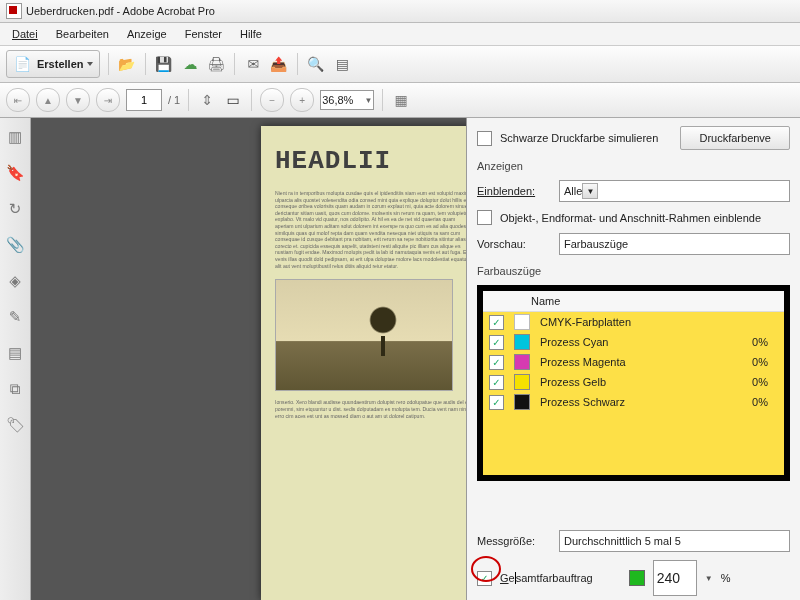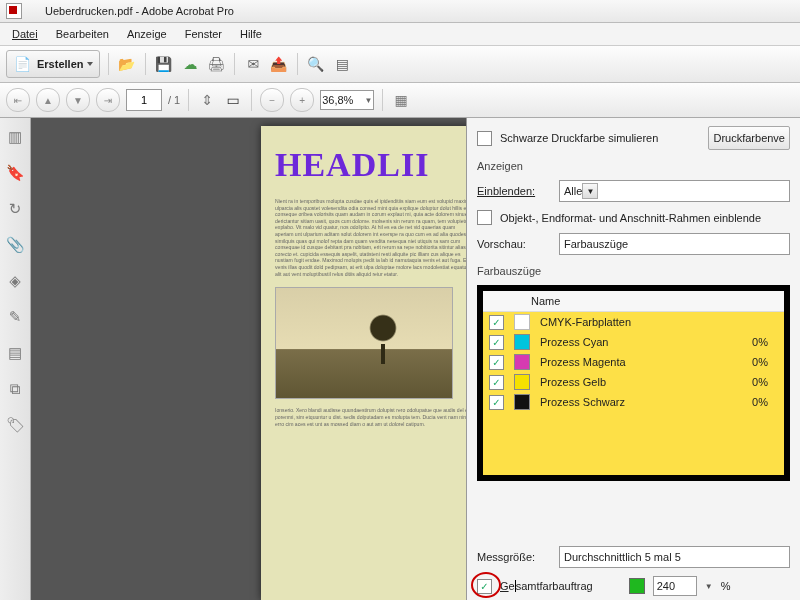--- a/index.html
+++ b/index.html
@@ -1,56 +1,56 @@
 <!DOCTYPE html>
 <html><head>
 <meta charset="utf-8">
 <style>
 html,body{margin:0;padding:0;font-family:"Segoe UI",Tahoma,Arial,sans-serif;font-size:11px;color:#222;background:#f0f0f0;width:800px;height:600px;overflow:hidden}
-.titlebar{height:22px;background:linear-gradient(#f8f8f8,#e8e8e8);border-bottom:1px solid #bbb;display:flex;align-items:center;padding:0 6px;gap:23px}
+.titlebar{height:22px;background:linear-gradient(#f8f8f8,#e8e8e8);border-bottom:1px solid #bbb;display:flex;align-items:center;padding:0 6px;gap:4px}
 .titlebar .icon-pdf{width:14px;height:14px;background:#fff;border:1px solid #999;position:relative}
 .titlebar .icon-pdf::after{content:"";position:absolute;left:2px;top:2px;width:8px;height:8px;background:#b00}
 .menubar{height:22px;background:#f4f4f4;display:flex;align-items:center;padding:0 4px;gap:2px;border-bottom:1px solid #ccc}
 .menubar .mi{padding:2px 8px;cursor:default}
 .toolbar1{height:36px;background:linear-gradient(#fdfdfd,#e9e9e9);border-bottom:1px solid #bbb;display:flex;align-items:center;padding:0 6px;gap:6px}
 .btn{background:linear-gradient(#fafafa,#e3e3e3);border:1px solid #b6b6b6;border-radius:3px;height:26px;display:flex;align-items:center;padding:0 6px;gap:4px;cursor:default;font-size:11px}
 .btn .caret{width:0;height:0;border-left:3px solid transparent;border-right:3px solid transparent;border-top:4px solid #555}
 .ico{width:20px;height:20px;display:flex;align-items:center;justify-content:center;font-size:14px}
 .sep{width:1px;height:22px;background:#ccc;margin:0 2px}
 .toolbar2{height:34px;background:linear-gradient(#fdfdfd,#e9e9e9);border-bottom:1px solid #aaa;display:flex;align-items:center;padding:0 6px;gap:6px}
 .nav-btn{width:22px;height:22px;border:1px solid #c7c7c7;border-radius:11px;background:linear-gradient(#fff,#e8e8e8);display:flex;align-items:center;justify-content:center;font-size:10px;color:#888;cursor:default}
 .pagebox{width:30px;height:18px;border:1px solid #999;background:#fff;text-align:center;font-size:11px}
 .zoombox{width:52px;height:18px;border:1px solid #999;background:#fff;font-size:11px;display:flex;align-items:center;justify-content:center;gap:11px}
 .main{display:flex;height:calc(600px - 22px - 22px - 36px - 34px)}
 .sidetools{width:30px;background:linear-gradient(90deg,#eee,#e2e2e2);border-right:1px solid #aaa;display:flex;flex-direction:column;align-items:center;padding-top:10px;gap:18px}
 .sidetools .st{width:18px;height:18px;color:#7a7a7a;font-size:15px;text-align:center;cursor:default}
 .docarea{flex:1;background:#555;position:relative;overflow:hidden}
 .page{position:absolute;left:230px;top:8px;width:226px;height:474px;background:#e5e4b8;box-shadow:0 0 8px rgba(0,0,0,.6);padding:20px 12px 12px 14px;box-sizing:border-box}
-.page .headline{color:#6d28d9;font-weight:900;font-size:34px;letter-spacing:1px;font-family:Liberation Serif, serif}
+.page .headline{color:#404040;font-weight:900;font-size:26px;letter-spacing:1px;font-family:Liberation Mono, monospace}
 .page .body{margin-top:14px;font-size:5.1px;line-height:1.3;color:#666}
 .page .img{margin-top:10px;width:176px;height:110px;background:linear-gradient(#d9cfa8 0%,#e6dcb3 55%,#7a6e49 56%,#5f5633 100%);position:relative;border:1px solid #aaa}
 .page .img::before{content:"";position:absolute;left:90px;top:20px;width:34px;height:50px;background:radial-gradient(circle at 50% 40%,#363018 0%,#363018 35%,transparent 40%);border-radius:50% 50% 0 0}
 .page .img::after{content:"";position:absolute;left:105px;top:56px;width:4px;height:20px;background:#2f2a15}
 .page .cap{margin-top:8px;font-size:5.1px;line-height:1.3;color:#666}
 .panel{width:334px;background:#f4f4f4;border-left:1px solid #999;padding:8px 10px;box-sizing:border-box;display:flex;flex-direction:column;gap:8px;overflow:hidden;font-size:11px}
 .row{display:flex;align-items:center;gap:8px}
 .chk{width:13px;height:13px;border:1px solid #888;background:#fff;display:inline-flex;align-items:center;justify-content:center;font-size:10px;color:#2a6} 
-.dlgbtn{background:linear-gradient(#fdfdfd,#e5e5e5);border:1px solid #a8a8a8;border-radius:2px;height:22px;padding:0 4px;display:flex;align-items:center;cursor:default}
+.dlgbtn{background:linear-gradient(#fdfdfd,#e5e5e5);border:1px solid #a8a8a8;border-radius:2px;height:22px;padding:0 18px;display:flex;align-items:center;cursor:default}
 .group-title{color:#444;padding-top:2px}
 .und{text-decoration:underline}
 .dd{flex:1;height:20px;border:1px solid #999;background:#fff;display:flex;align-items:center;justify-content:flex-start;padding:0 4px;font-size:11px}
 .dd .ddarrow{width:14px;height:14px;border:1px solid #aaa;background:linear-gradient(#f8f8f8,#ddd);display:flex;align-items:center;justify-content:center;font-size:8px}
 .sepbox{border:6px solid #000000;background:#fde047;height:184px;overflow:auto}
 .sep-head{display:flex;align-items:center;border-bottom:1px solid #ddd;height:20px;background:#f7f7f7;padding:0 6px;gap:28px}
 .sep-row{display:flex;align-items:center;height:20px;padding:0 6px;gap:10px}
 .swatch{width:14px;height:14px;border:1px solid #888}
 .pct{margin-left:auto;padding-right:10px}
 .bottom{margin-top:auto;display:flex;flex-direction:column;gap:8px}
 .redcircle{position:absolute;border:2px solid #c00;border-radius:50%;width:26px;height:22px}
-.numbox{width:36px;height:18px;border:1px solid #999;background:#fff;text-align:center;padding:0 3px;font-size:11px;display:flex;align-items:center}
+.numbox{width:36px;height:18px;border:1px solid #999;background:#fff;text-align:center;padding:8px 3px;font-size:14px;display:flex;align-items:center}
 </style>
 </head>
 <body>
 
 <div class="titlebar">
   <span class="icon-pdf"></span>
   <span>Ueberdrucken.pdf - Adobe Acrobat Pro</span>
 </div>
 
 <div class="menubar">

